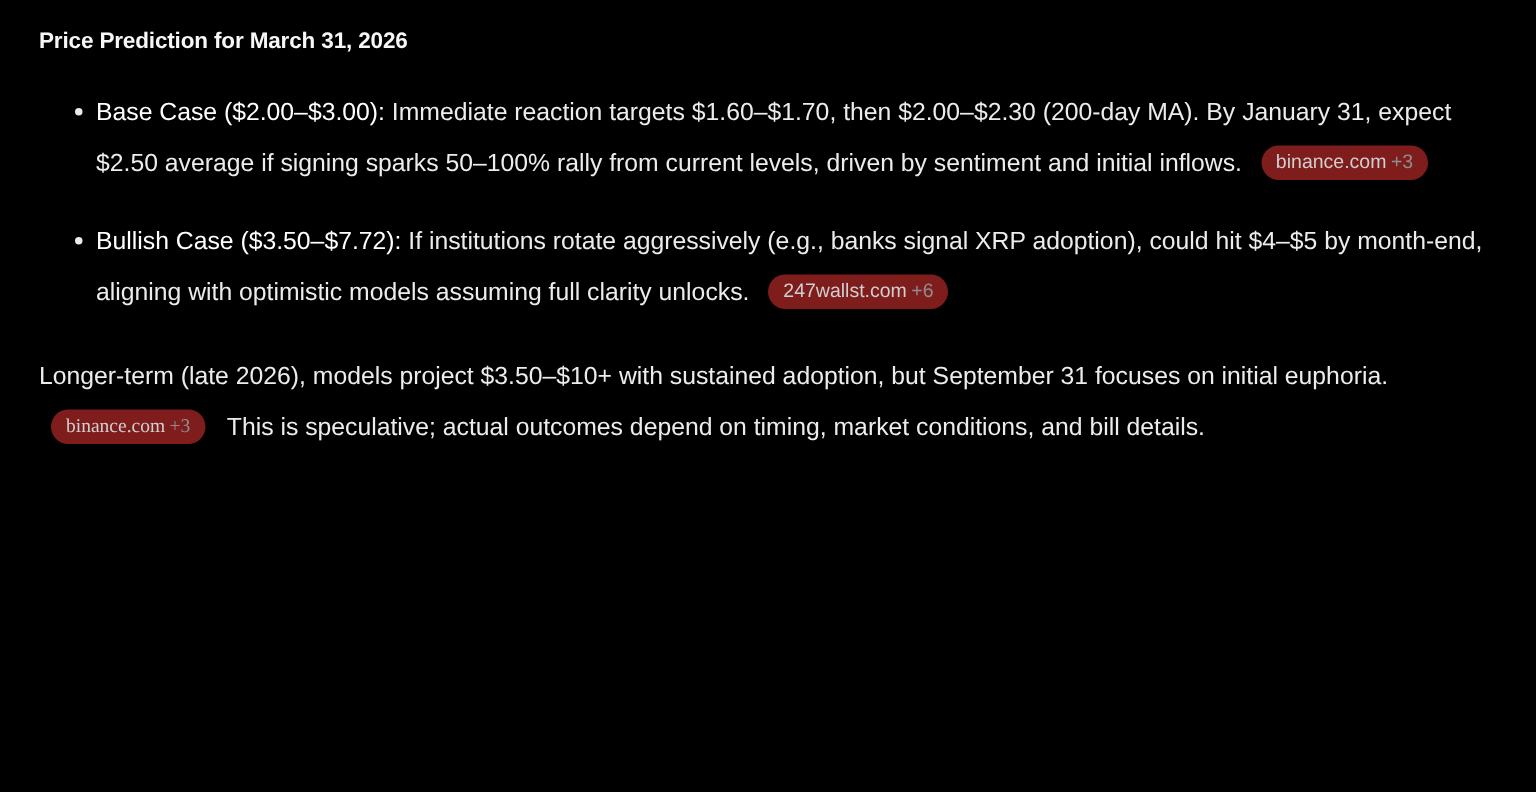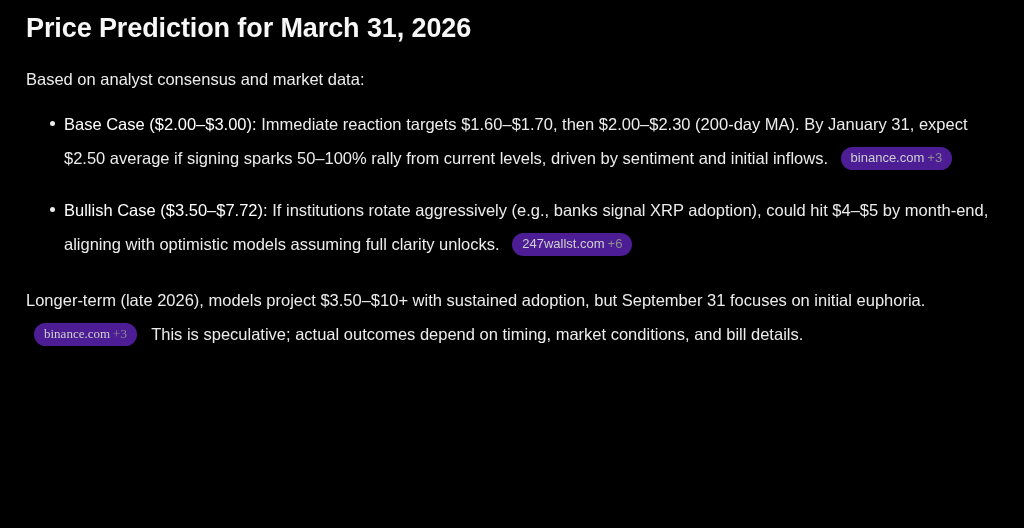--- a/index.html
+++ b/index.html
@@ -12,21 +12,21 @@
     color: #ececec;
     overflow: hidden;
   }
 
   .answer {
     padding: 8px 26px 0 26px;
     width: 1024px;
   }
 
   .page-title {
-    font-size: 27px;
+    font-size: 15px;
     font-weight: bold;
     line-height: 28px;
     color: #f7f7f7;
     letter-spacing: -0.1px;
     margin: 6px 0 6px 0;
   }
 
   .intro {
     font-size: 16.5px;
     line-height: 24px;
@@ -68,21 +68,21 @@
   .closing {
     font-size: 16.5px;
     line-height: 34px;
     color: #ececec;
     margin: 22px 0 0 0;
   }
 
   .cite {
     display: inline-block;
     vertical-align: 2px;
-    background: #4c1d95;
+    background: #7f1d1d;
     border-radius: 999px;
     padding: 3px 10px 4px 10px;
     font-size: 13px;
     line-height: 16px;
     color: #cfcfcf;
     white-space: nowrap;
     margin: 0 2px;
     cursor: pointer;
   }
   .cite .more {
@@ -92,21 +92,20 @@
   .cite-gap-left { margin-left: 8px; }
   .cite-gap-right { margin-right: 10px; font-family: Liberation Serif, serif; }
 </style>
 </head>
 <body>
 
 <div class="answer">
 
   <h1 class="page-title">Price Prediction for March 31, 2026</h1>
 
-  <p class="intro">Based on analyst consensus and market data:</p>
 
   <ul class="case-list">
 
     <li class="case-item">
       <span class="bullet"></span>
       <span class="case-label">Base Case ($2.00–$3.00):</span>
       <span>Immediate reaction targets $1.60–$1.70, then $2.00–$2.30 (200-day MA). By January 31, expect $2.50 average if signing sparks 50–100% rally from current levels, driven by sentiment and initial inflows.</span>
       <span class="cite cite-gap-left"><span>binance.com</span><span class="more">+3</span></span>
     </li>
 

